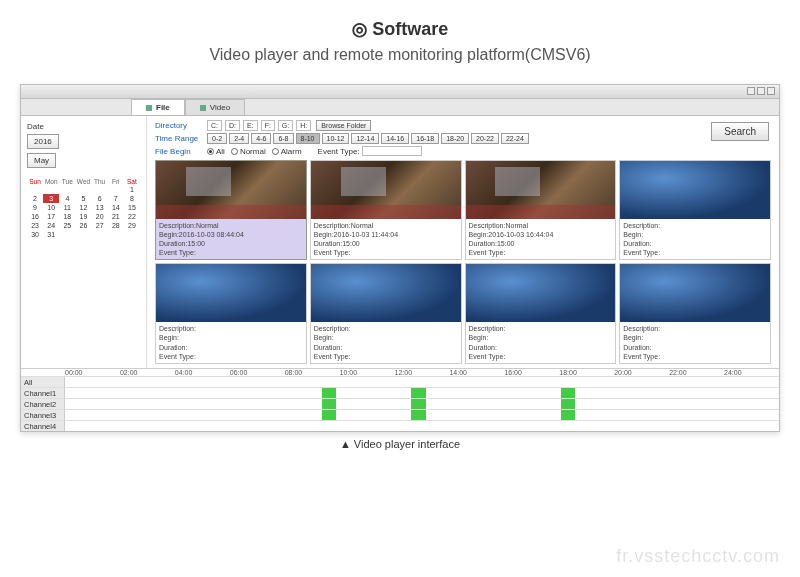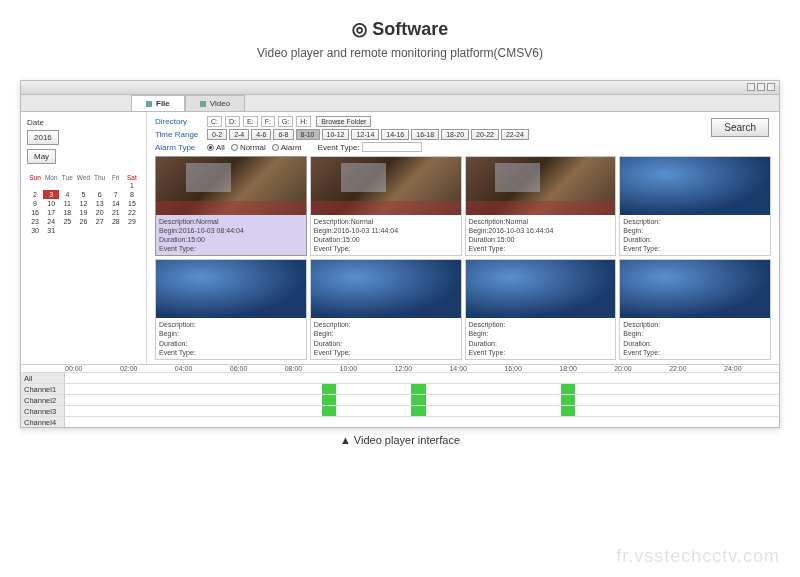--- a/index.html
+++ b/index.html
@@ -1,19 +1,19 @@
 <!DOCTYPE html>
 <html><head>
 <meta charset="utf-8">
 <style>
 * { margin: 0; padding: 0; box-sizing: border-box; font-family: Arial, sans-serif; }
 body { background: #fff; width: 800px; height: 577px; overflow: hidden; }
 .page-header { text-align: center; padding: 18px 8px 8px; }
 .page-title { font-size: 18px; font-weight: bold; color: #333; }
-.page-subtitle { font-size: 12px; color: #555; margin-top: 6px; }
+.page-subtitle { font-size: 16px; color: #555; margin-top: 6px; }
 .app-window { margin: 12px 20px 0; border: 1px solid #bbb; background: linear-gradient(#f4f4f4,#e8e8e8); border-radius: 0; box-shadow: 0 2px 6px rgba(0,0,0,0.15); font-size: 8px; color: #333; }
 .titlebar { height: 14px; background: linear-gradient(#f0f0f0,#d8d8d8); border-bottom: 1px solid #bbb; position: relative; border-radius: 4px 4px 0 0; }
 .window-controls { position: absolute; right: 4px; top: 2px; display: flex; gap: 2px; }
 .window-controls span { width: 8px; height: 8px; border: 1px solid #999; background: #eee; display: inline-block; }
 .tabs-row { display: flex; background: #e8e8e8; border-bottom: 1px solid #bbb; padding-left: 110px; }
 .tab { padding: 3px 14px; border: 1px solid #bbb; border-bottom: none; background: #e0e0e0; font-size: 8px; display: flex; align-items: center; gap: 4px; }
 .tab.active { background: #fff; font-weight: bold; }
 .tab-icon { width: 6px; height: 6px; background: #6a8; display: inline-block; }
 .main-layout { display: flex; background: #fff; }
 .sidebar { width: 126px; padding: 6px; border-right: 1px solid #ddd; }
@@ -148,21 +148,21 @@
       <div class="filter-row">
         <span class="filter-label">Directory</span>
         <span id="dirs"><span class="dir-box" style="margin-right: 3px;">C:</span><span class="dir-box" style="margin-right: 3px;">D:</span><span class="dir-box" style="margin-right: 3px;">E:</span><span class="dir-box" style="margin-right: 3px;">F:</span><span class="dir-box" style="margin-right: 3px;">G:</span><span class="dir-box" style="margin-right: 3px;">H:</span></span>
         <span class="time-btn">Browse Folder</span>
       </div>
       <div class="filter-row">
         <span class="filter-label">Time Range</span>
         <span id="timeranges"><span class="time-btn" style="margin-right: 2px;">0-2</span><span class="time-btn" style="margin-right: 2px;">2-4</span><span class="time-btn" style="margin-right: 2px;">4-6</span><span class="time-btn" style="margin-right: 2px;">6-8</span><span class="time-btn sel" style="margin-right: 2px;">8-10</span><span class="time-btn" style="margin-right: 2px;">10-12</span><span class="time-btn" style="margin-right: 2px;">12-14</span><span class="time-btn" style="margin-right: 2px;">14-16</span><span class="time-btn" style="margin-right: 2px;">16-18</span><span class="time-btn" style="margin-right: 2px;">18-20</span><span class="time-btn" style="margin-right: 2px;">20-22</span><span class="time-btn" style="margin-right: 2px;">22-24</span></span>
       </div>
       <div class="filter-row">
-        <span class="filter-label">Alarm Type</span>
+        <span class="filter-label">File Begin</span>
         <span id="filetypes"><span style="margin-right: 6px;"><span class="radio checked"></span><span>All</span></span><span style="margin-right: 6px;"><span class="radio"></span><span>Normal</span></span><span style="margin-right: 6px;"><span class="radio"></span><span>Alarm</span></span></span>
         <span style="margin-left:8px">Event Type:</span>
         <span class="dir-box" style="width:60px;height:10px"></span>
       </div>
       <div class="search-btn">Search</div>
       <div class="thumbs" id="thumbs">
           <div class="thumb-card sel">
             <div class="thumb-img bus"></div>
             <div class="thumb-meta">
               <div>Description:Normal</div>

